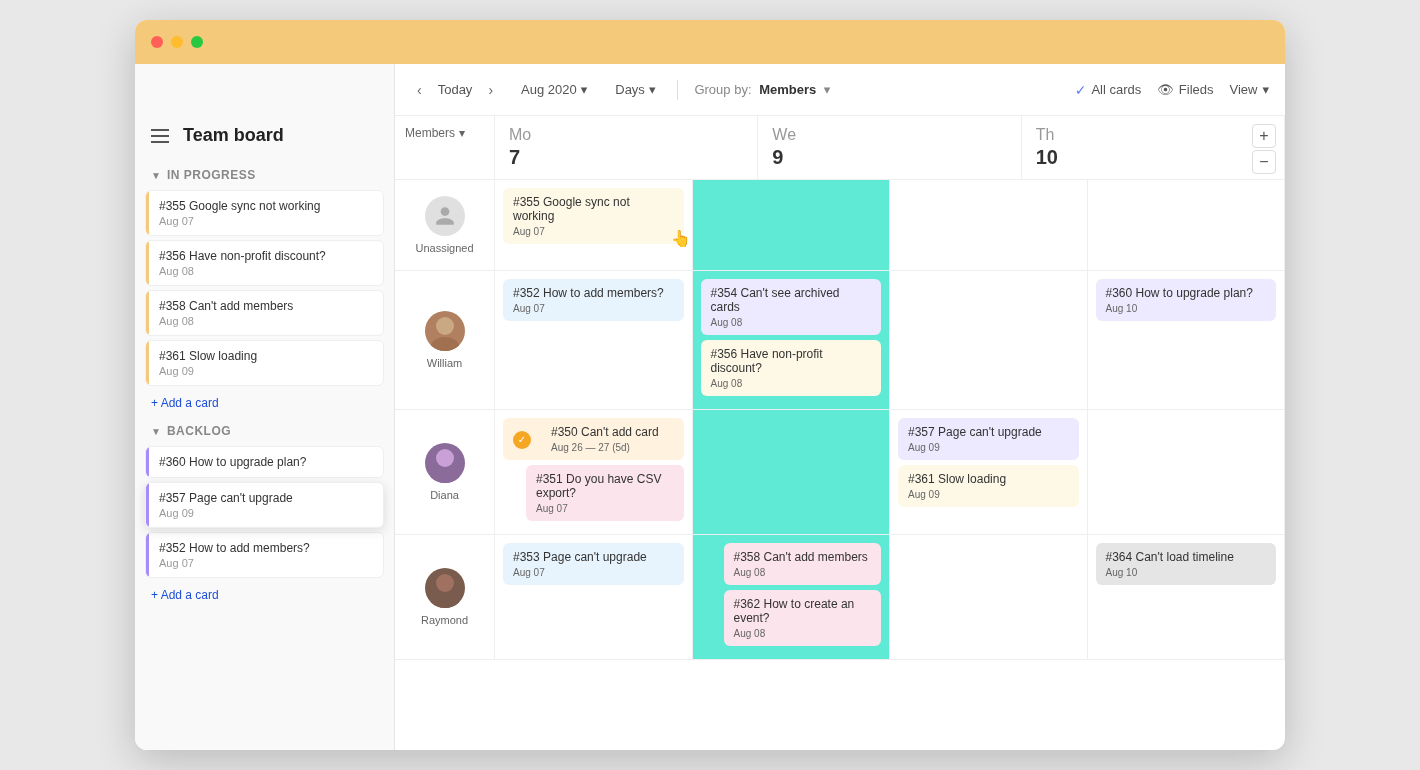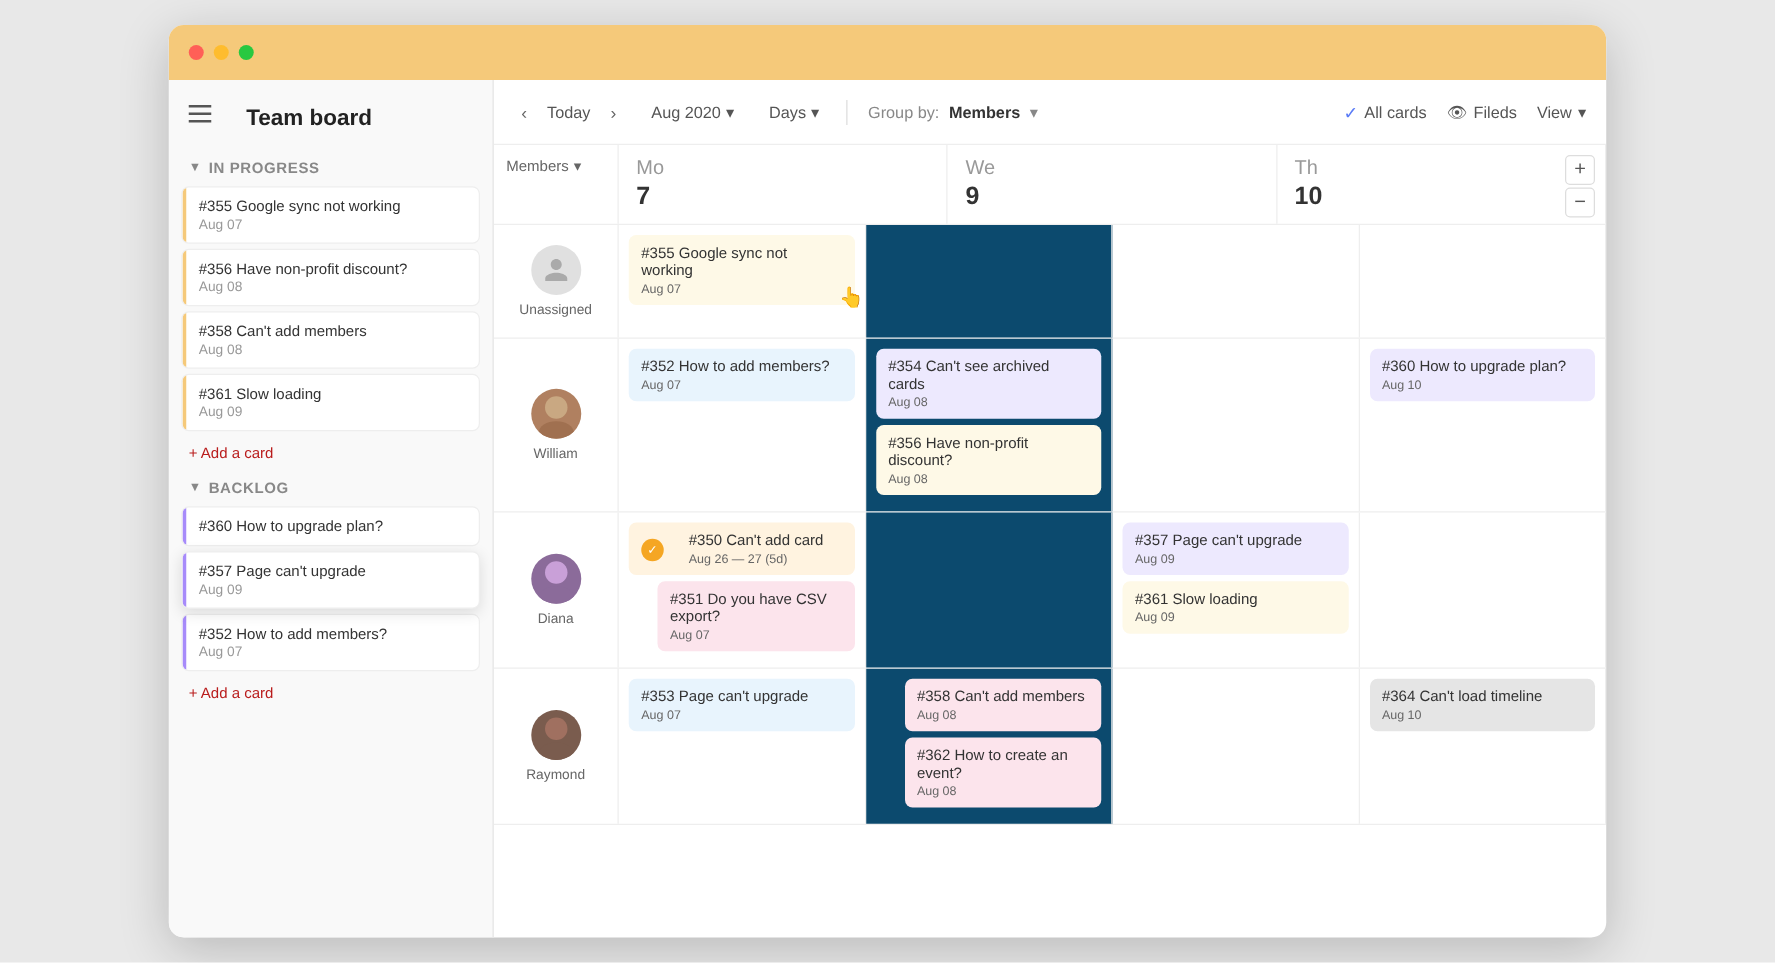--- a/index.html
+++ b/index.html
@@ -10,37 +10,37 @@
     .title-bar { background: #f5c97a; height: 44px; display: flex; align-items: center; padding: 0 16px; gap: 8px; flex-shrink: 0; }
     .dot { width: 12px; height: 12px; border-radius: 50%; }
     .dot-red { background: #ff5f57; }
     .dot-yellow { background: #febc2e; }
     .dot-green { background: #28c840; }
 
     .app-body { display: flex; flex: 1; overflow: hidden; }
 
     
     .sidebar { width: 260px; background: #f9f9f9; border-right: 1px solid #e5e5e5; display: flex; flex-direction: column; overflow-y: auto; flex-shrink: 0; }
-    .sidebar-header { display: flex; gap: 28px; padding: 20px 16px 16px; }
+    .sidebar-header { display: flex; align-items: center; gap: 14px; padding: 20px 16px 16px; margin-top: 41px; }
     .hamburger-icon { display: flex; flex-direction: column; gap: 4px; cursor: pointer; }
     .hamburger-icon span { display: block; width: 18px; height: 2px; background: #555; }
     .sidebar-title { font-size: 18px; font-weight: 600; color: #222; }
 
     .section-header { display: flex; align-items: center; gap: 6px; padding: 6px 16px; cursor: pointer; }
     .section-header .chevron { font-size: 10px; color: #888; }
     .section-label { font-size: 12px; font-weight: 600; color: #888; text-transform: uppercase; letter-spacing: 0.5px; }
 
     .card-item { display: flex; align-items: stretch; margin: 2px 10px; border-radius: 6px; background: #fff; border: 1px solid #eee; overflow: hidden; cursor: pointer; }
     .card-item-stripe { width: 3px; background: #f5c97a; flex-shrink: 0; }
     .card-item-stripe.purple { background: #a78bfa; }
     .card-item-content { padding: 8px 10px; flex: 1; }
     .card-item-title { font-size: 12px; color: #333; font-weight: 500; }
     .card-item-date { font-size: 11px; color: #999; margin-top: 2px; }
 
-    .add-card-btn { padding: 8px 16px; font-size: 12px; color: #b91c1c; cursor: pointer; }
+    .add-card-btn { padding: 8px 16px; font-size: 12px; color: #1d4ed8; cursor: pointer; }
 
     
     .main-content { flex: 1; display: flex; flex-direction: column; overflow: hidden; }
 
     
     .toolbar { height: 52px; border-bottom: 1px solid #eee; display: flex; align-items: center; padding: 0 16px; gap: 16px; flex-shrink: 0; }
     .toolbar-btn { display: flex; align-items: center; gap: 4px; font-size: 13px; color: #555; cursor: pointer; padding: 4px 6px; border-radius: 4px; }
     .toolbar-sep { width: 1px; height: 20px; background: #ddd; }
     .toolbar-nav { display: flex; align-items: center; gap: 4px; }
     .nav-arrow { font-size: 14px; color: #666; cursor: pointer; padding: 2px 6px; }
@@ -55,21 +55,21 @@
     .day-col-header { flex: 1; padding: 10px 14px; border-right: 1px solid #eee; }
     .day-col-header.today { background: #f0f4ff; }
     .day-name { font-size: 16px; color: #999; }
     .day-num { font-size: 20px; font-weight: 600; color: #333; margin-top: 2px; }
     .day-bubble { display: inline-flex; align-items: center; justify-content: center; width: 32px; height: 32px; background: #5b7cf6; border-radius: 50%; color: #fff; font-size: 18px; font-weight: 700; }
     .cal-row { display: flex; border-bottom: 1px solid #eee; min-height: 90px; }
     .member-cell { width: 100px; flex-shrink: 0; border-right: 1px solid #eee; display: flex; flex-direction: column; align-items: center; justify-content: center; padding: 10px; gap: 6px; }
     .member-avatar { width: 40px; height: 40px; border-radius: 50%; background: #ccc; display: flex; align-items: center; justify-content: center; font-size: 16px; overflow: hidden; }
     .member-name { font-size: 11px; color: #666; text-align: center; }
     .day-cell { flex: 1; border-right: 1px solid #eee; padding: 8px; position: relative; min-height: 90px; }
-    .day-cell.today-col { background: #0c4a6e; }
+    .day-cell.today-col { background: #5eead4; }
 
     
     .task-card { border-radius: 6px; padding: 7px 10px; margin-bottom: 5px; cursor: pointer; font-size: 12px; }
     .task-card .task-id-title { font-weight: 500; color: #333; }
     .task-card .task-date { font-size: 10px; margin-top: 3px; color: #666; }
 
     .task-yellow { background: #fef9e7; }
     .task-purple { background: #ede9fe; }
     .task-blue { background: #e8f4fd; }
     .task-pink { background: #fce4ec; margin-left: 23px; }

